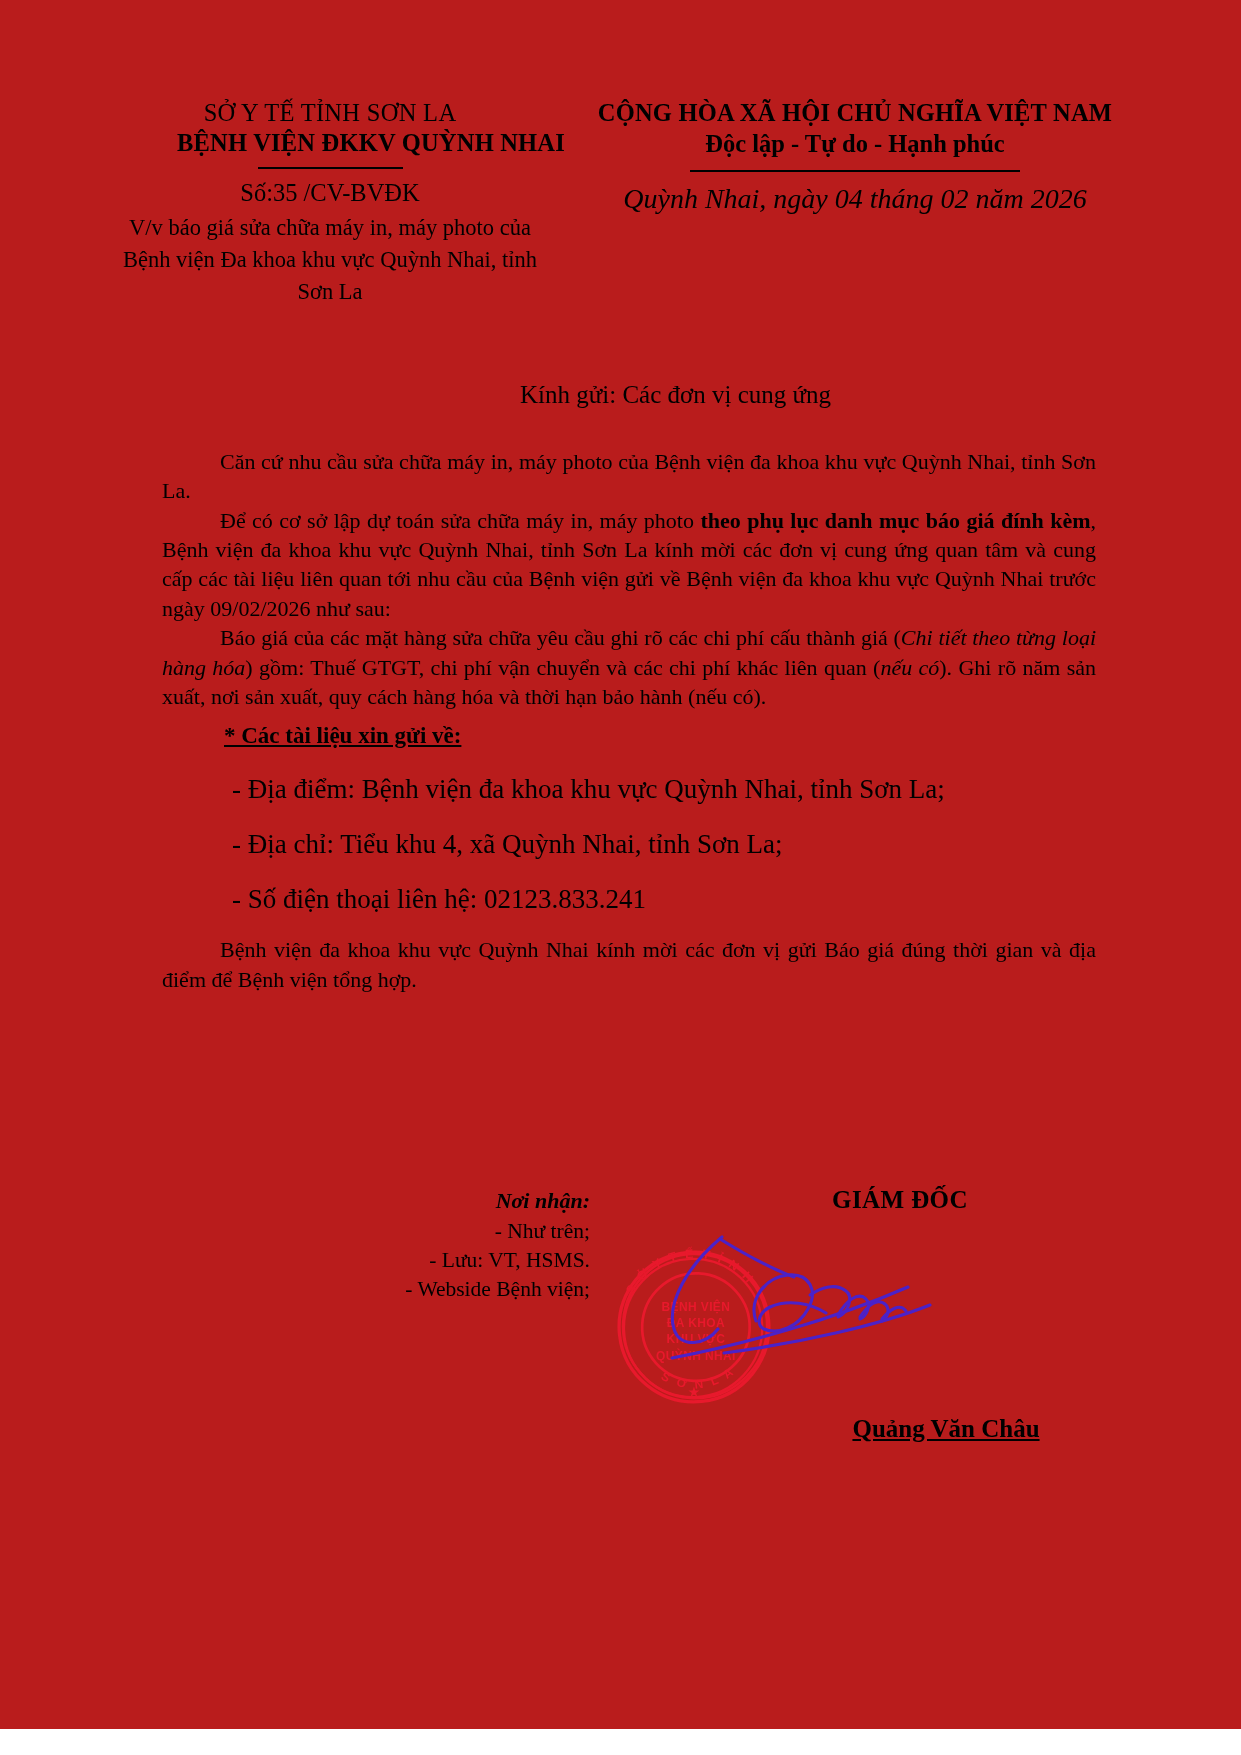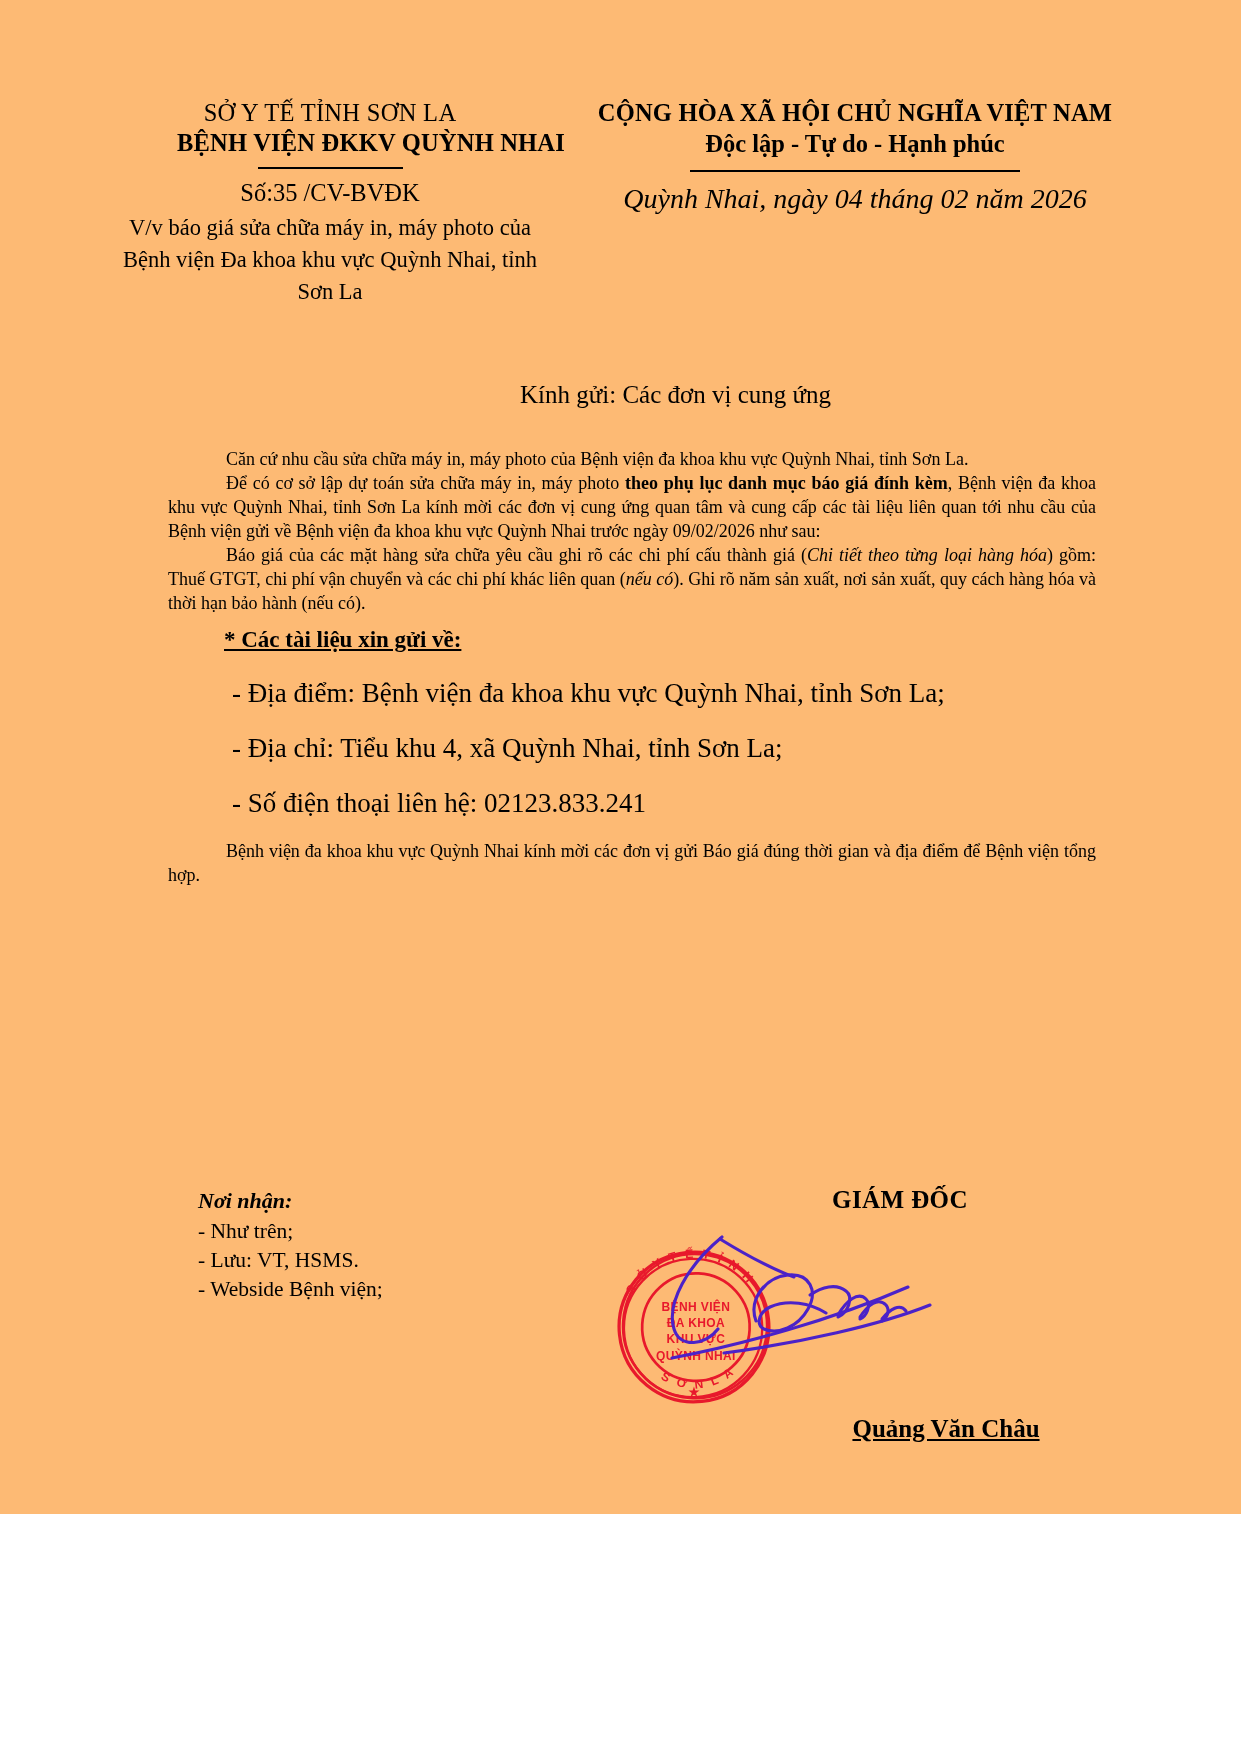--- a/index.html
+++ b/index.html
@@ -3,22 +3,22 @@
 <meta charset="utf-8">
 <style>
   html, body {
     margin: 0;
     padding: 0;
     background: #ffffff;
   }
   .page {
     position: relative;
     width: 1241px;
-    height: 1514px;
-    background: #fdba74;
+    height: 1729px;
+    background: #b91c1c;
     font-family: "Liberation Serif", "DejaVu Serif", serif;
     color: #000000;
     overflow: hidden;
   }
 
   
   .header {
     position: absolute;
     left: 0;
     top: 98px;
@@ -105,22 +105,22 @@
   }
 
   
   .body-block {
     position: absolute;
     left: 158px;
     top: 447px;
     width: 938px;
   }
   p.para {
-    margin: 0 0 0 10px;
-    font-size: 18px;
+    margin: 0 0 0 4px;
+    font-size: 22px;
     line-height: 1.335;
     text-align: justify;
     text-indent: 58px;
     text-justify: inter-word;
   }
   p.gap {
     margin-top: 1px;
   }
   .list-line {
     font-size: 27px;
@@ -143,23 +143,24 @@
   
   .footer {
     position: absolute;
     left: 0;
     top: 1186px;
     width: 1241px;
     height: 320px;
   }
   .recipients {
     position: absolute;
-    left: 198px;
+    left: 190px;
     top: 0;
     width: 400px;
+    text-align: right;
   }
   .recipients-title {
     font-size: 22px;
     font-weight: bold;
     font-style: italic;
     line-height: 1.4;
   }
   .recipients-item {
     font-size: 21.5px;
     line-height: 1.36;

